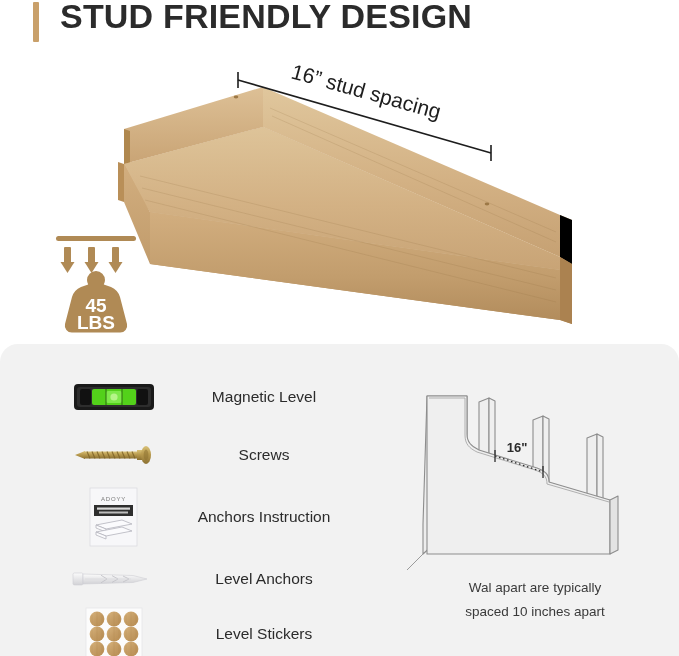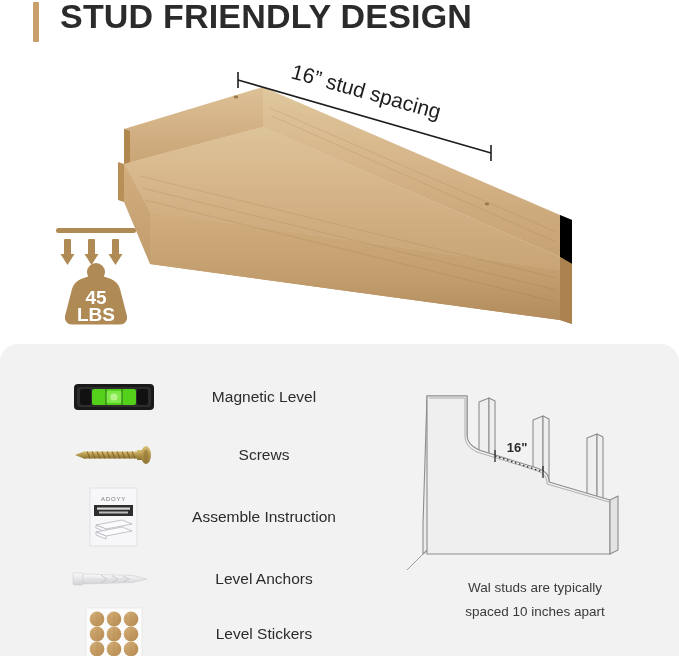--- a/index.html
+++ b/index.html
@@ -51,21 +51,21 @@
     left: 0; top: 52px;
     width: 679px;
     height: 288px;
   }
   .hero svg { display: block; }
 
   
   .weight-badge {
     position: absolute;
     left: 48px;
-    top: 220px;
+    top: 228px;
     width: 96px;
     height: 108px;
   }
   .weight-badge svg { display: block; }
   .weight-value {
     font-family: "Liberation Sans", sans-serif;
     font-size: 19px;
     font-weight: bold;
     fill: #ffffff;
   }
@@ -321,21 +321,21 @@
         <rect x="11" y="20.5" width="33" height="2.2" fill="#d8d8d8"></rect>
         <rect x="13" y="24.5" width="29" height="2" fill="#bdbdbd"></rect>
         <g stroke="#b4b4bc" stroke-width="0.8" fill="#fbfbfd">
           <polygon points="10,38 36,33 46,37 20,42"></polygon>
           <polygon points="10,38 20,42 20,45 10,41"></polygon>
           <polygon points="10,45 36,40 46,44 20,49"></polygon>
           <polygon points="10,45 20,49 20,52 10,48"></polygon>
         </g>
       </svg>
     </div>
-    <div class="acc-label">Assemble Instruction</div>
+    <div class="acc-label">Anchors Instruction</div>
   </div>
 
   <div class="acc-row" style="top:196px;">
     <div class="acc-icon">
       <svg width="86" height="26" viewBox="0 0 86 26">
         <defs>
           <linearGradient id="plastic" x1="0" y1="0" x2="0" y2="1">
             <stop offset="0%" stop-color="#fbfbfb"></stop>
             <stop offset="50%" stop-color="#e6e6e8"></stop>
             <stop offset="100%" stop-color="#d2d2d6"></stop>
@@ -427,15 +427,15 @@
     <g stroke="#2b2b2b" stroke-width="1.3" fill="none">
       <line x1="90" y1="62" x2="138" y2="78" stroke-dasharray="1.6 2.6"></line>
       <line x1="90" y1="56" x2="90" y2="68"></line>
       <line x1="138" y1="72" x2="138" y2="84"></line>
     </g>
     <text class="stud-dim-label" x="112" y="58" text-anchor="middle" id="stud-dim-text">16"</text>
   </svg>
 </div>
 
 <div class="stud-caption">
-  <div>Wal studs are typically</div>
+  <div>Wal apart are typically</div>
   <div>spaced 10 inches apart</div>
 </div>
 
 </body></html>

